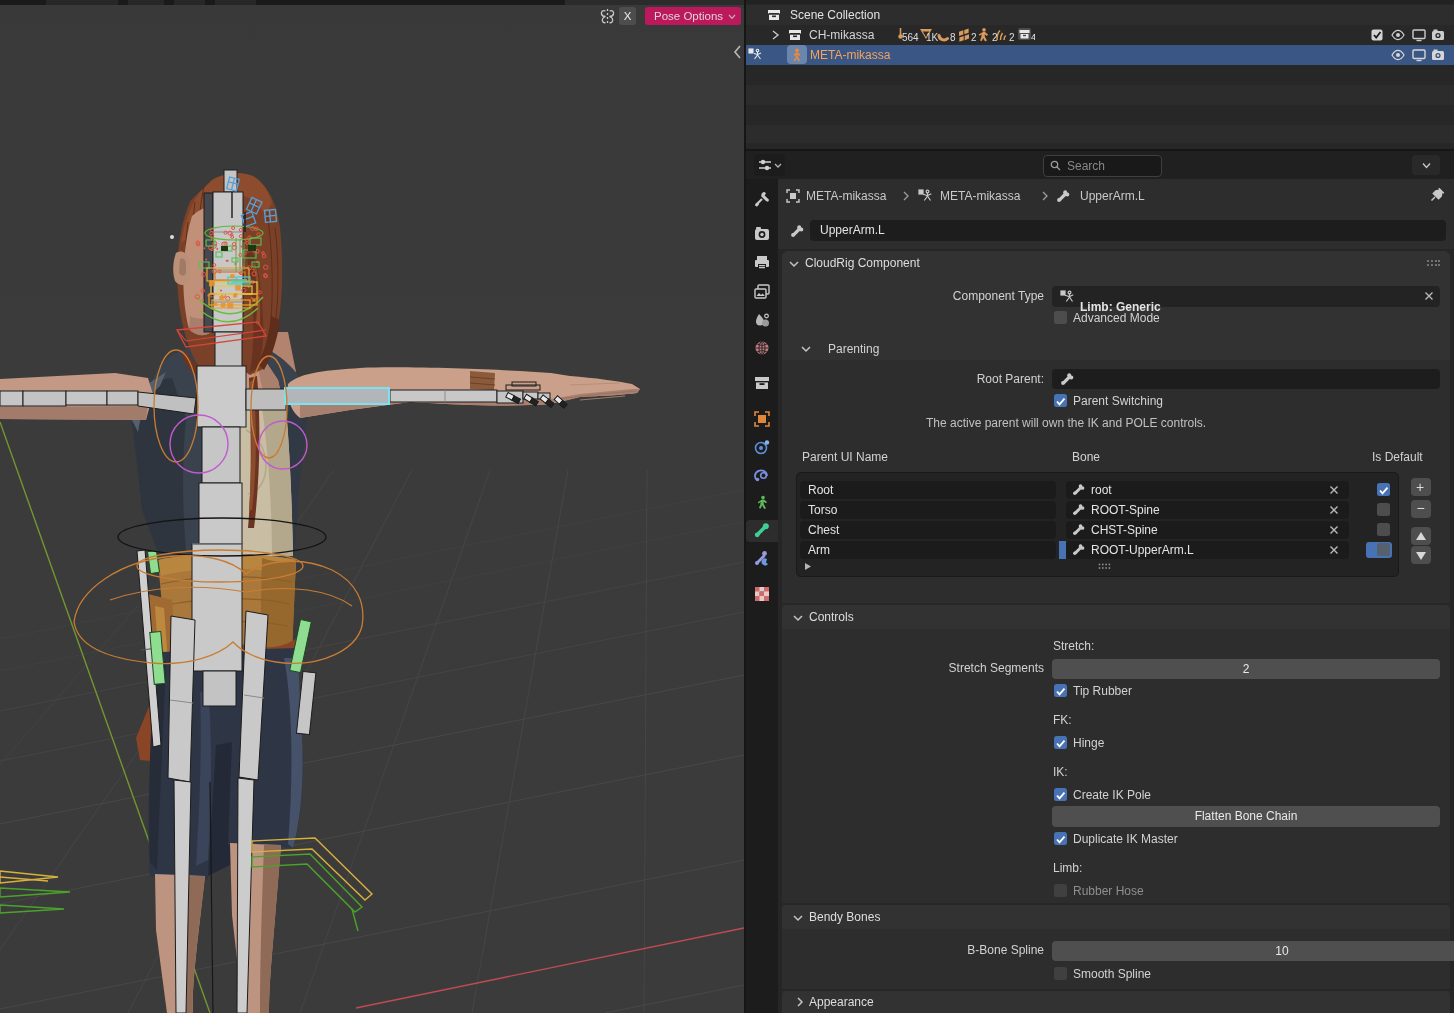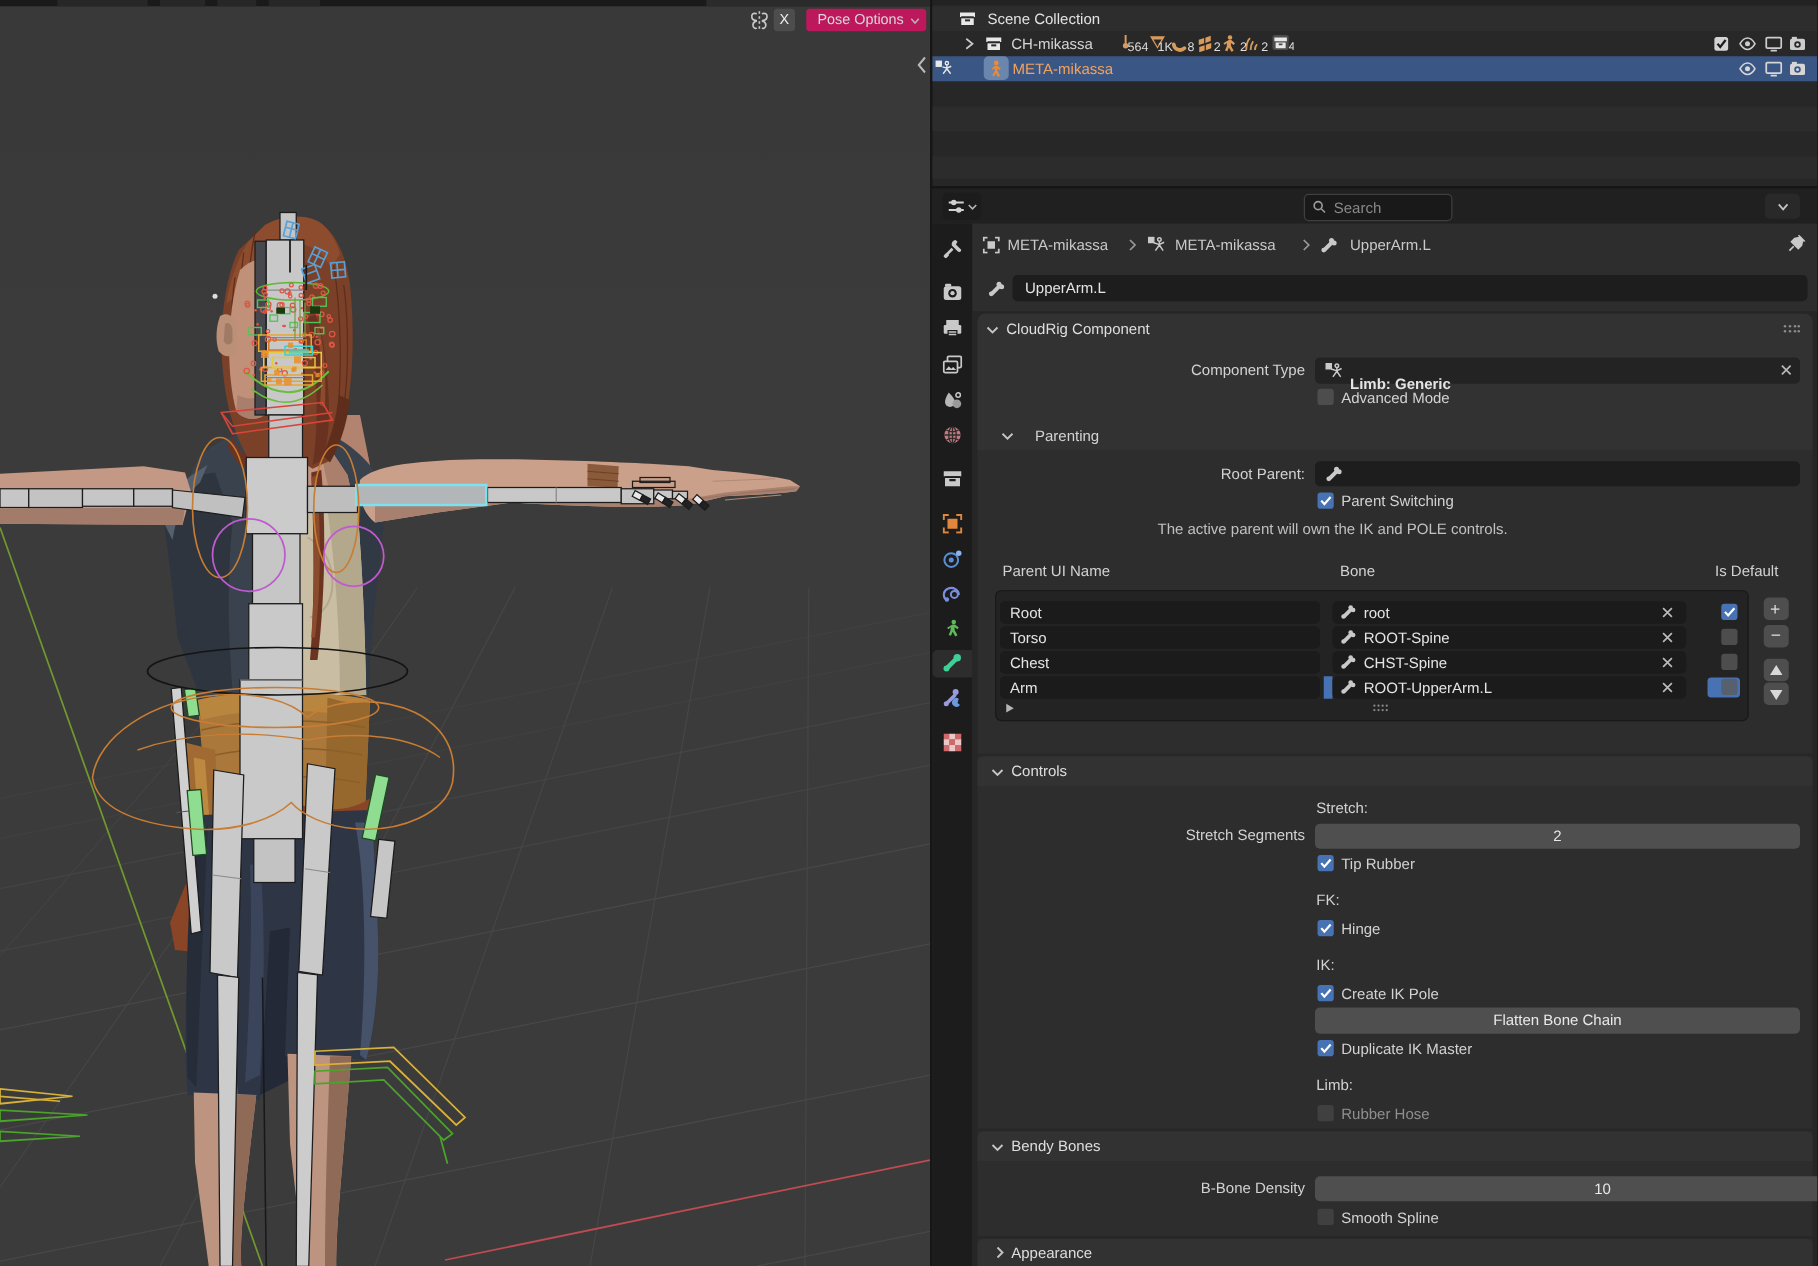--- a/index.html
+++ b/index.html
@@ -863,21 +863,21 @@
       <div class="cb" style="left:276px;top:705px;background:#404040;"></div>
       <span class="lbl" style="left:295px;top:705px;color:#8f8f8f;">Rubber Hose</span>
 
       <div style="position:absolute;left:4px;top:724px;width:668px;height:2px;background:#272727;"></div>
       <div class="phdr" style="left:4px;width:668px;top:726px;background:#323232;">
         <svg class="chev" style="left:11px;top:8px;" viewBox="0 0 10 10">
             <path d="M1 3l4 4 4-4" stroke="#c5c5c5" stroke-width="1.5" fill="none"></path>
           </svg>
         <span class="phtxt">Bendy Bones</span>
       </div>
-      <div class="rlbl" style="right:410px;top:764px;">B-Bone Density</div>
+      <div class="rlbl" style="right:410px;top:764px;">B-Bone Spline</div>
       <div class="slider" style="left:274px;top:762px;width:460px;height:20px;">
           <span style="position:absolute;left:0;right:0;top:3px;">10</span>
         </div>
       <div class="cb" style="left:276px;top:788px;background:#404040;"></div>
       <span class="lbl" style="left:295px;top:788px;">Smooth Spline</span>
 
       <div style="position:absolute;left:4px;top:810px;width:668px;height:2px;background:#272727;"></div>
       <div class="phdr" style="left:4px;width:668px;top:812px;height:22px;background:#323232;">
         <svg class="chev" style="left:13px;top:6px;" viewBox="0 0 10 10">
             <path d="M3 1l4 4-4 4" stroke="#c5c5c5" stroke-width="1.5" fill="none"></path>

